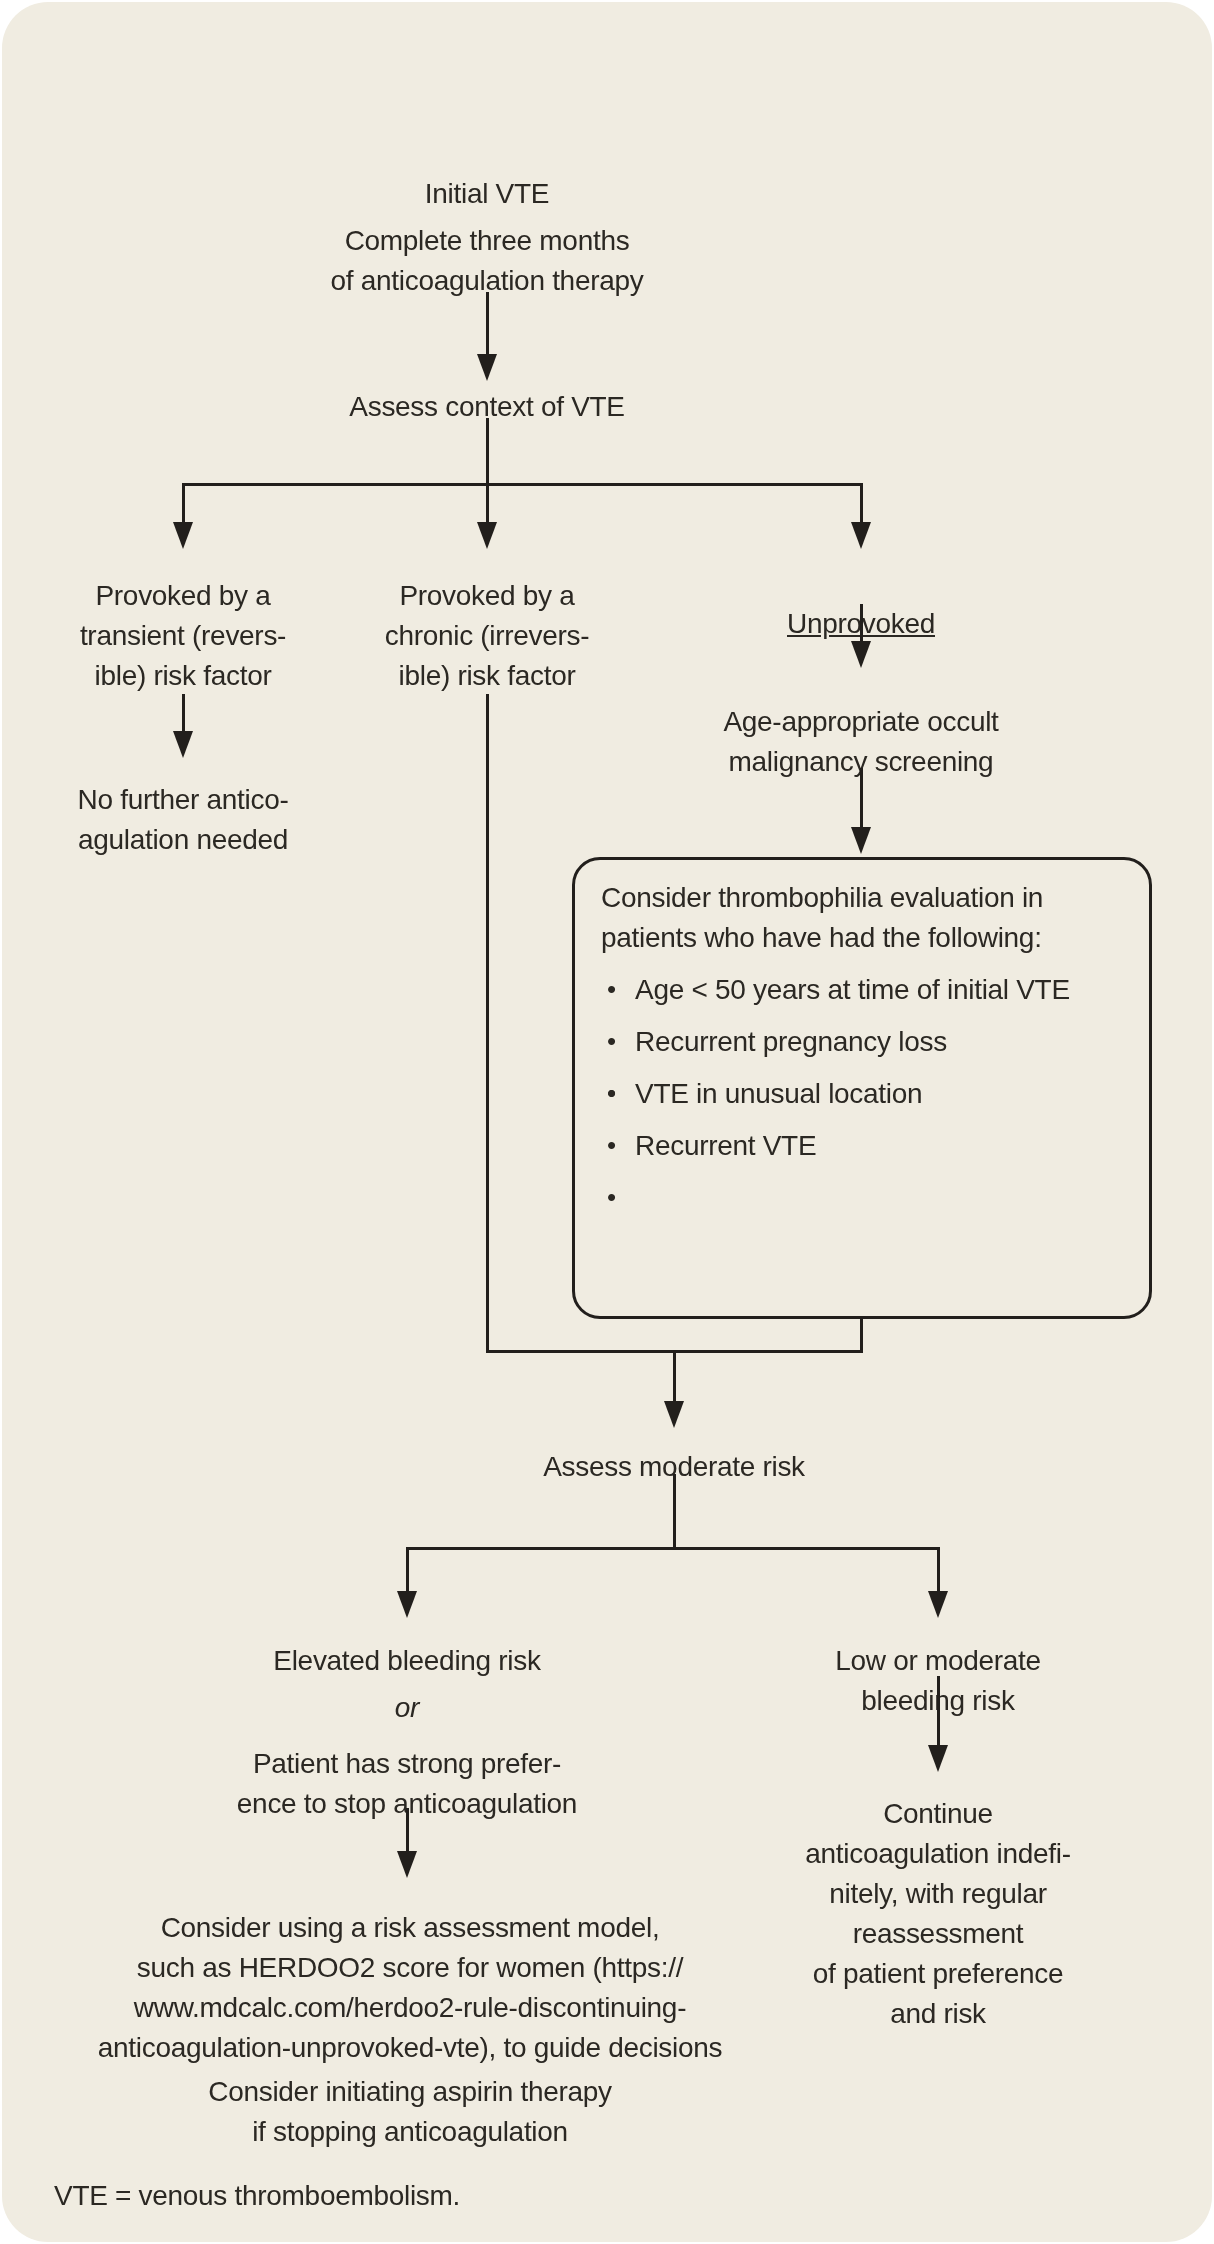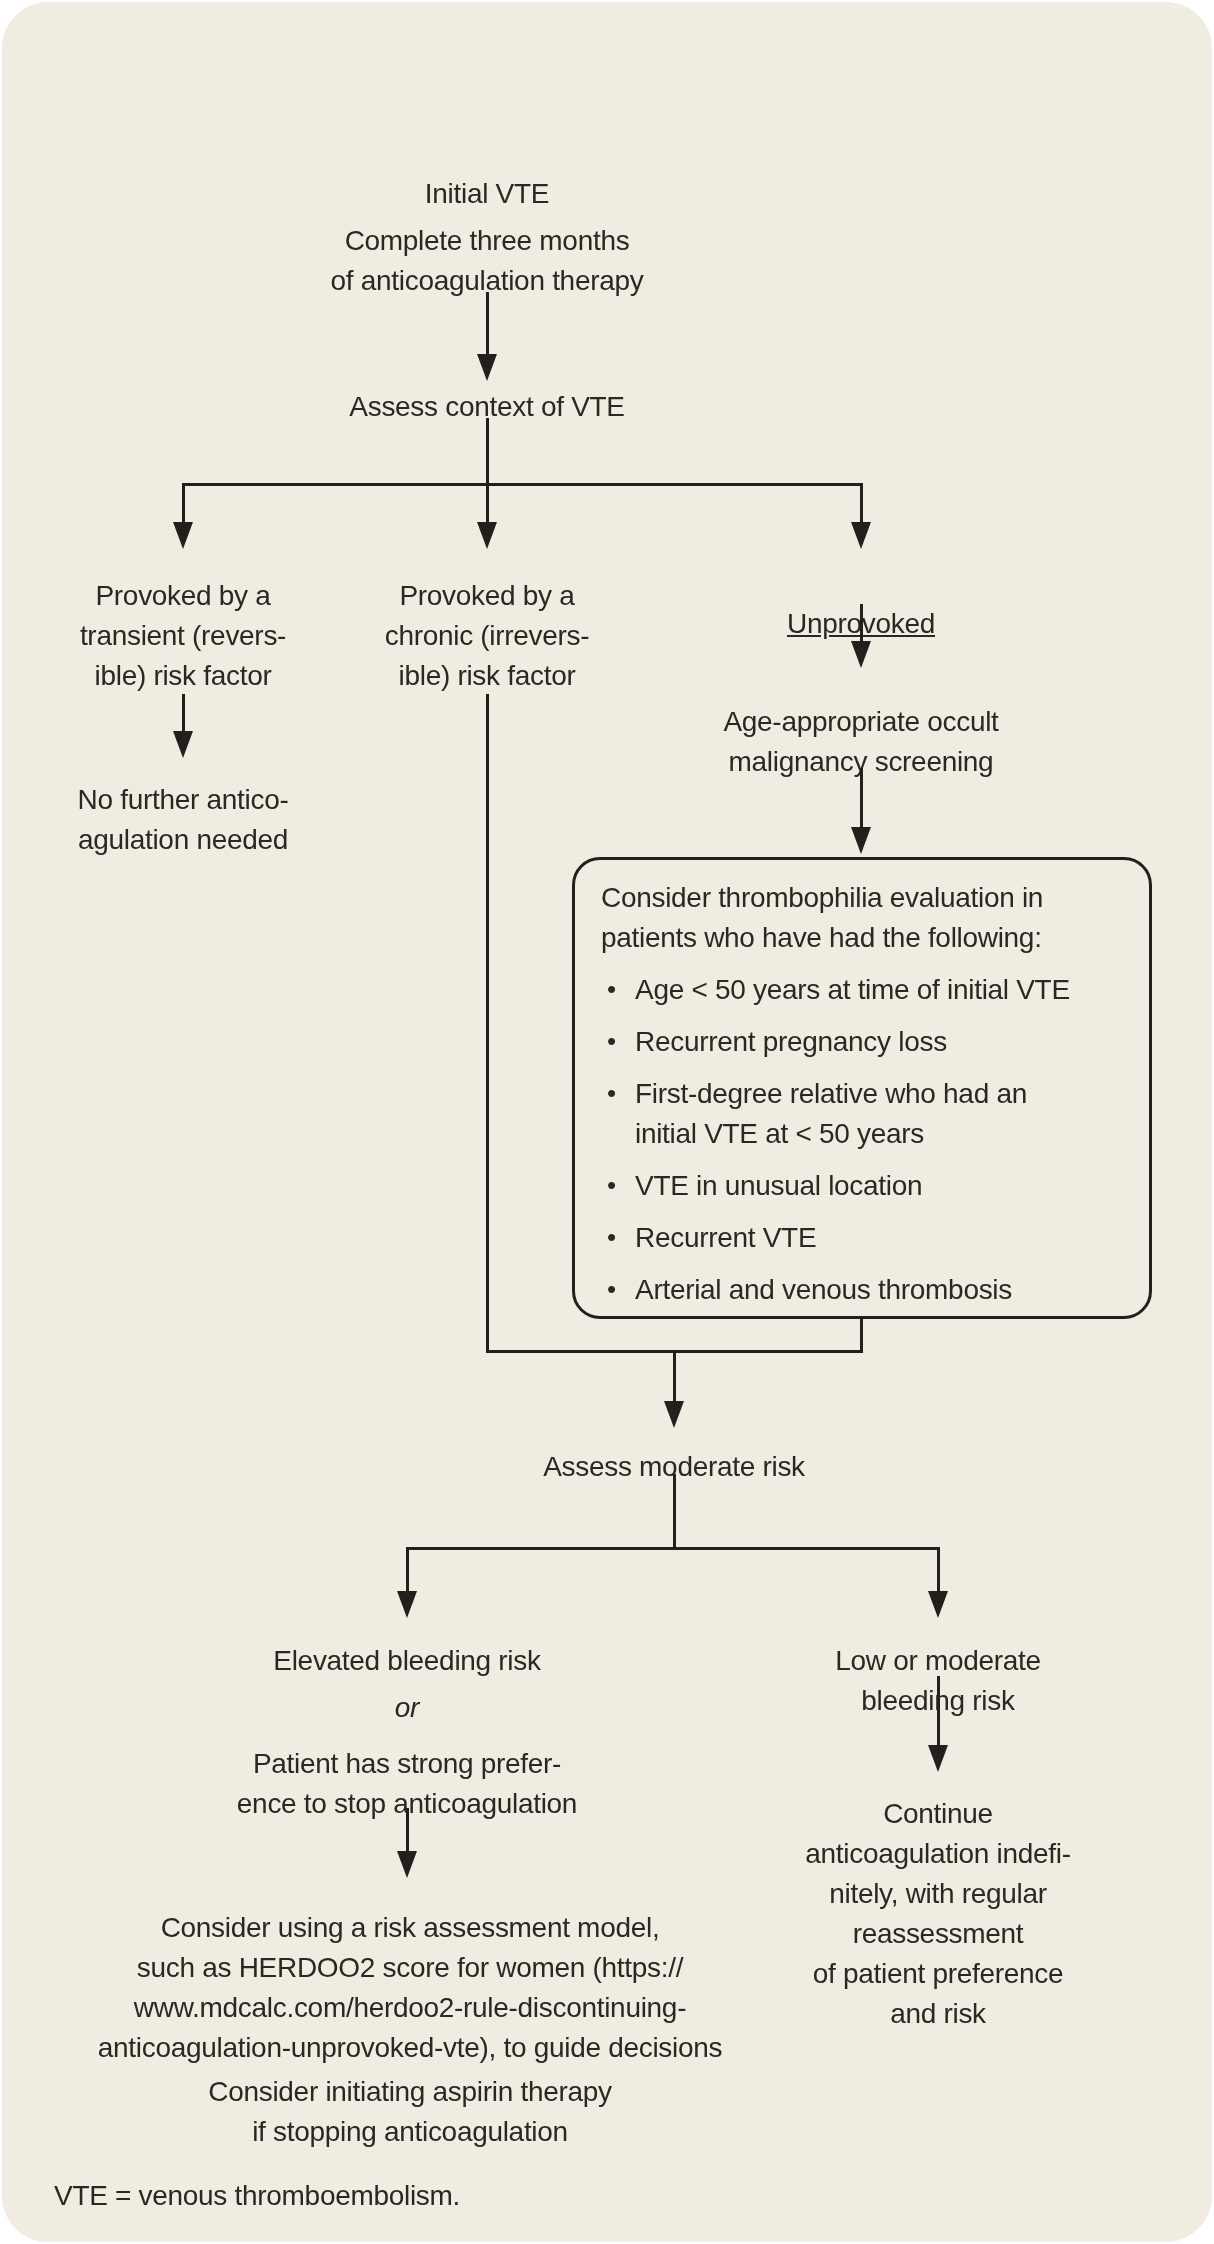--- a/index.html
+++ b/index.html
@@ -108,25 +108,24 @@
 malignancy screening</div>
   <div class="vline" style="left:859px;top:766px;height:61px;"></div>
   <div class="ahead" style="left:859px;top:825px;"></div>
 
   <div class="round-box" style="left:570px;top:855px;width:580px;height:462px;">
     <div class="box-header">Consider thrombophilia evaluation in
 patients who have had the following:</div>
     <ul class="box-list">
       <li><span class="bullet">•</span><span>Age &lt; 50 years at time of initial VTE</span></li>
       <li><span class="bullet">•</span><span>Recurrent pregnancy loss</span></li>
-      <li><span class="bullet">•</span><span>First-degree relative who had an
-initial VTE at &lt; 50 years</span></li>
+      <li><span class="bullet">•</span></li>
       <li><span class="bullet">•</span><span>VTE in unusual location</span></li>
       <li><span class="bullet">•</span><span>Recurrent VTE</span></li>
-      <li><span class="bullet">•</span><span>Arterial and venous thrombosis</span></li>
+      <li><span class="bullet">•</span></li>
     </ul>
   </div>
 
   <div class="vline" style="left:859px;top:1317px;height:34px;"></div>
   <div class="hline" style="left:484px;top:1348px;width:377px;"></div>
   <div class="vline" style="left:672px;top:1348px;height:53px;"></div>
   <div class="ahead" style="left:672px;top:1399px;"></div>
 
   <div class="node" style="left:672px;top:1431px;">Assess moderate risk</div>
 

